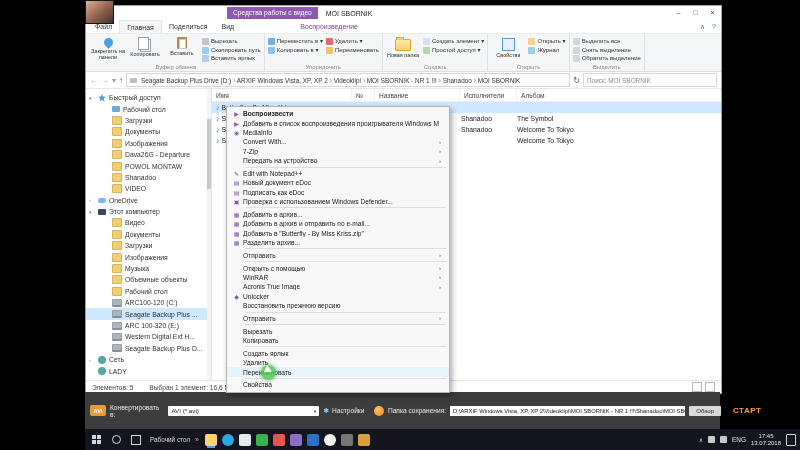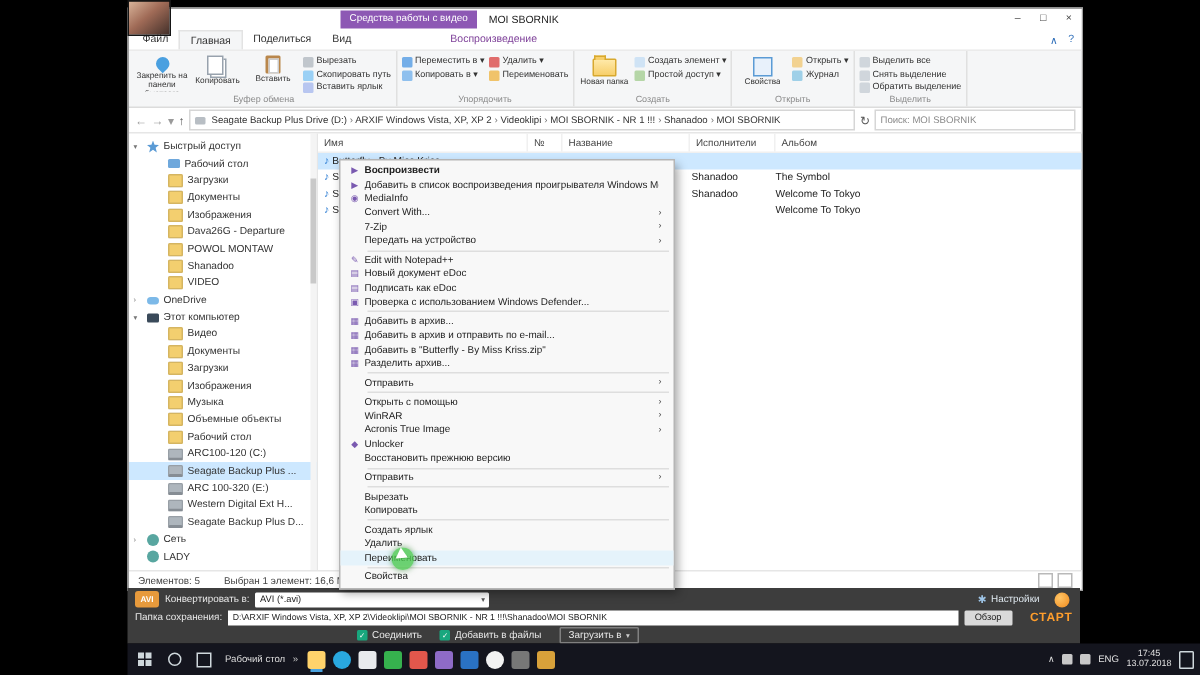--- a/index.html
+++ b/index.html
@@ -101,21 +101,21 @@
   .m-arrow{width:6px;color:#444;flex:none;font-size:6px}
   .m-row.bold .m-label{font-weight:bold}
   .m-row.sep{height:1px;background:#dedede;margin:1.2px 3px 1.2px 18px;padding:0}
   .m-row.cur{background:#e5f3fb}
   .click-ind{position:absolute;left:34px;top:258px;width:15px;height:15px;border-radius:50%;
              background:rgba(76,200,80,.8);box-shadow:0 0 4px rgba(0,110,0,.55);z-index:60}
   .click-ind .ptr{position:absolute;left:4px;top:2px;width:0;height:0;border:4px solid transparent;border-left:7px solid #fff;transform:rotate(25deg)}
 
   
   .converter{position:absolute;left:85px;top:392px;width:635px;height:37px;background:#3d3d3d;color:#e8e8e8;
-             padding:2px 5px;display:flex;flex-direction:column;gap:1.5px;font-size:6.6px;box-sizing:border-box}
+             padding:2px 5px;display:flex;flex-direction:row;gap:1.5px;font-size:6.6px;box-sizing:border-box}
   .cv-row{display:flex;align-items:center;gap:4px}
   .avi-badge{width:16px;height:11px;background:#e79a3c;color:#fff;font-size:5.5px;font-weight:bold;display:flex;align-items:center;justify-content:center;border-radius:2px;flex:none}
   .cv-select{width:150px;height:10px;background:#fff;color:#222;display:flex;align-items:center;justify-content:space-between;padding:0 3px;font-size:6.2px;border-radius:1px}
   .cv-caret{color:#555;font-size:5px}
   .cv-settings{margin-left:auto;display:flex;align-items:center;gap:3px;color:#dfe8ef}
   .gear{font-size:7px;color:#9fc6e8}
   .cv-logo{width:10px;height:10px;border-radius:50%;background:radial-gradient(circle at 35% 35%,#ffc566,#f08a1d);margin:0 2px 0 6px;flex:none}
   .cv-input{flex:1;height:10px;background:#fff;color:#222;font-size:5.8px;display:flex;align-items:center;padding:0 3px;white-space:nowrap;overflow:hidden}
   .cv-browse{height:10px;background:#d9d9d9;color:#222;padding:0 7px;display:flex;align-items:center;border-radius:1px;font-size:6.2px;flex:none}
   .cv-start{color:#ff9e2c;font-weight:bold;font-size:8px;letter-spacing:.5px;margin-left:8px;flex:none}

